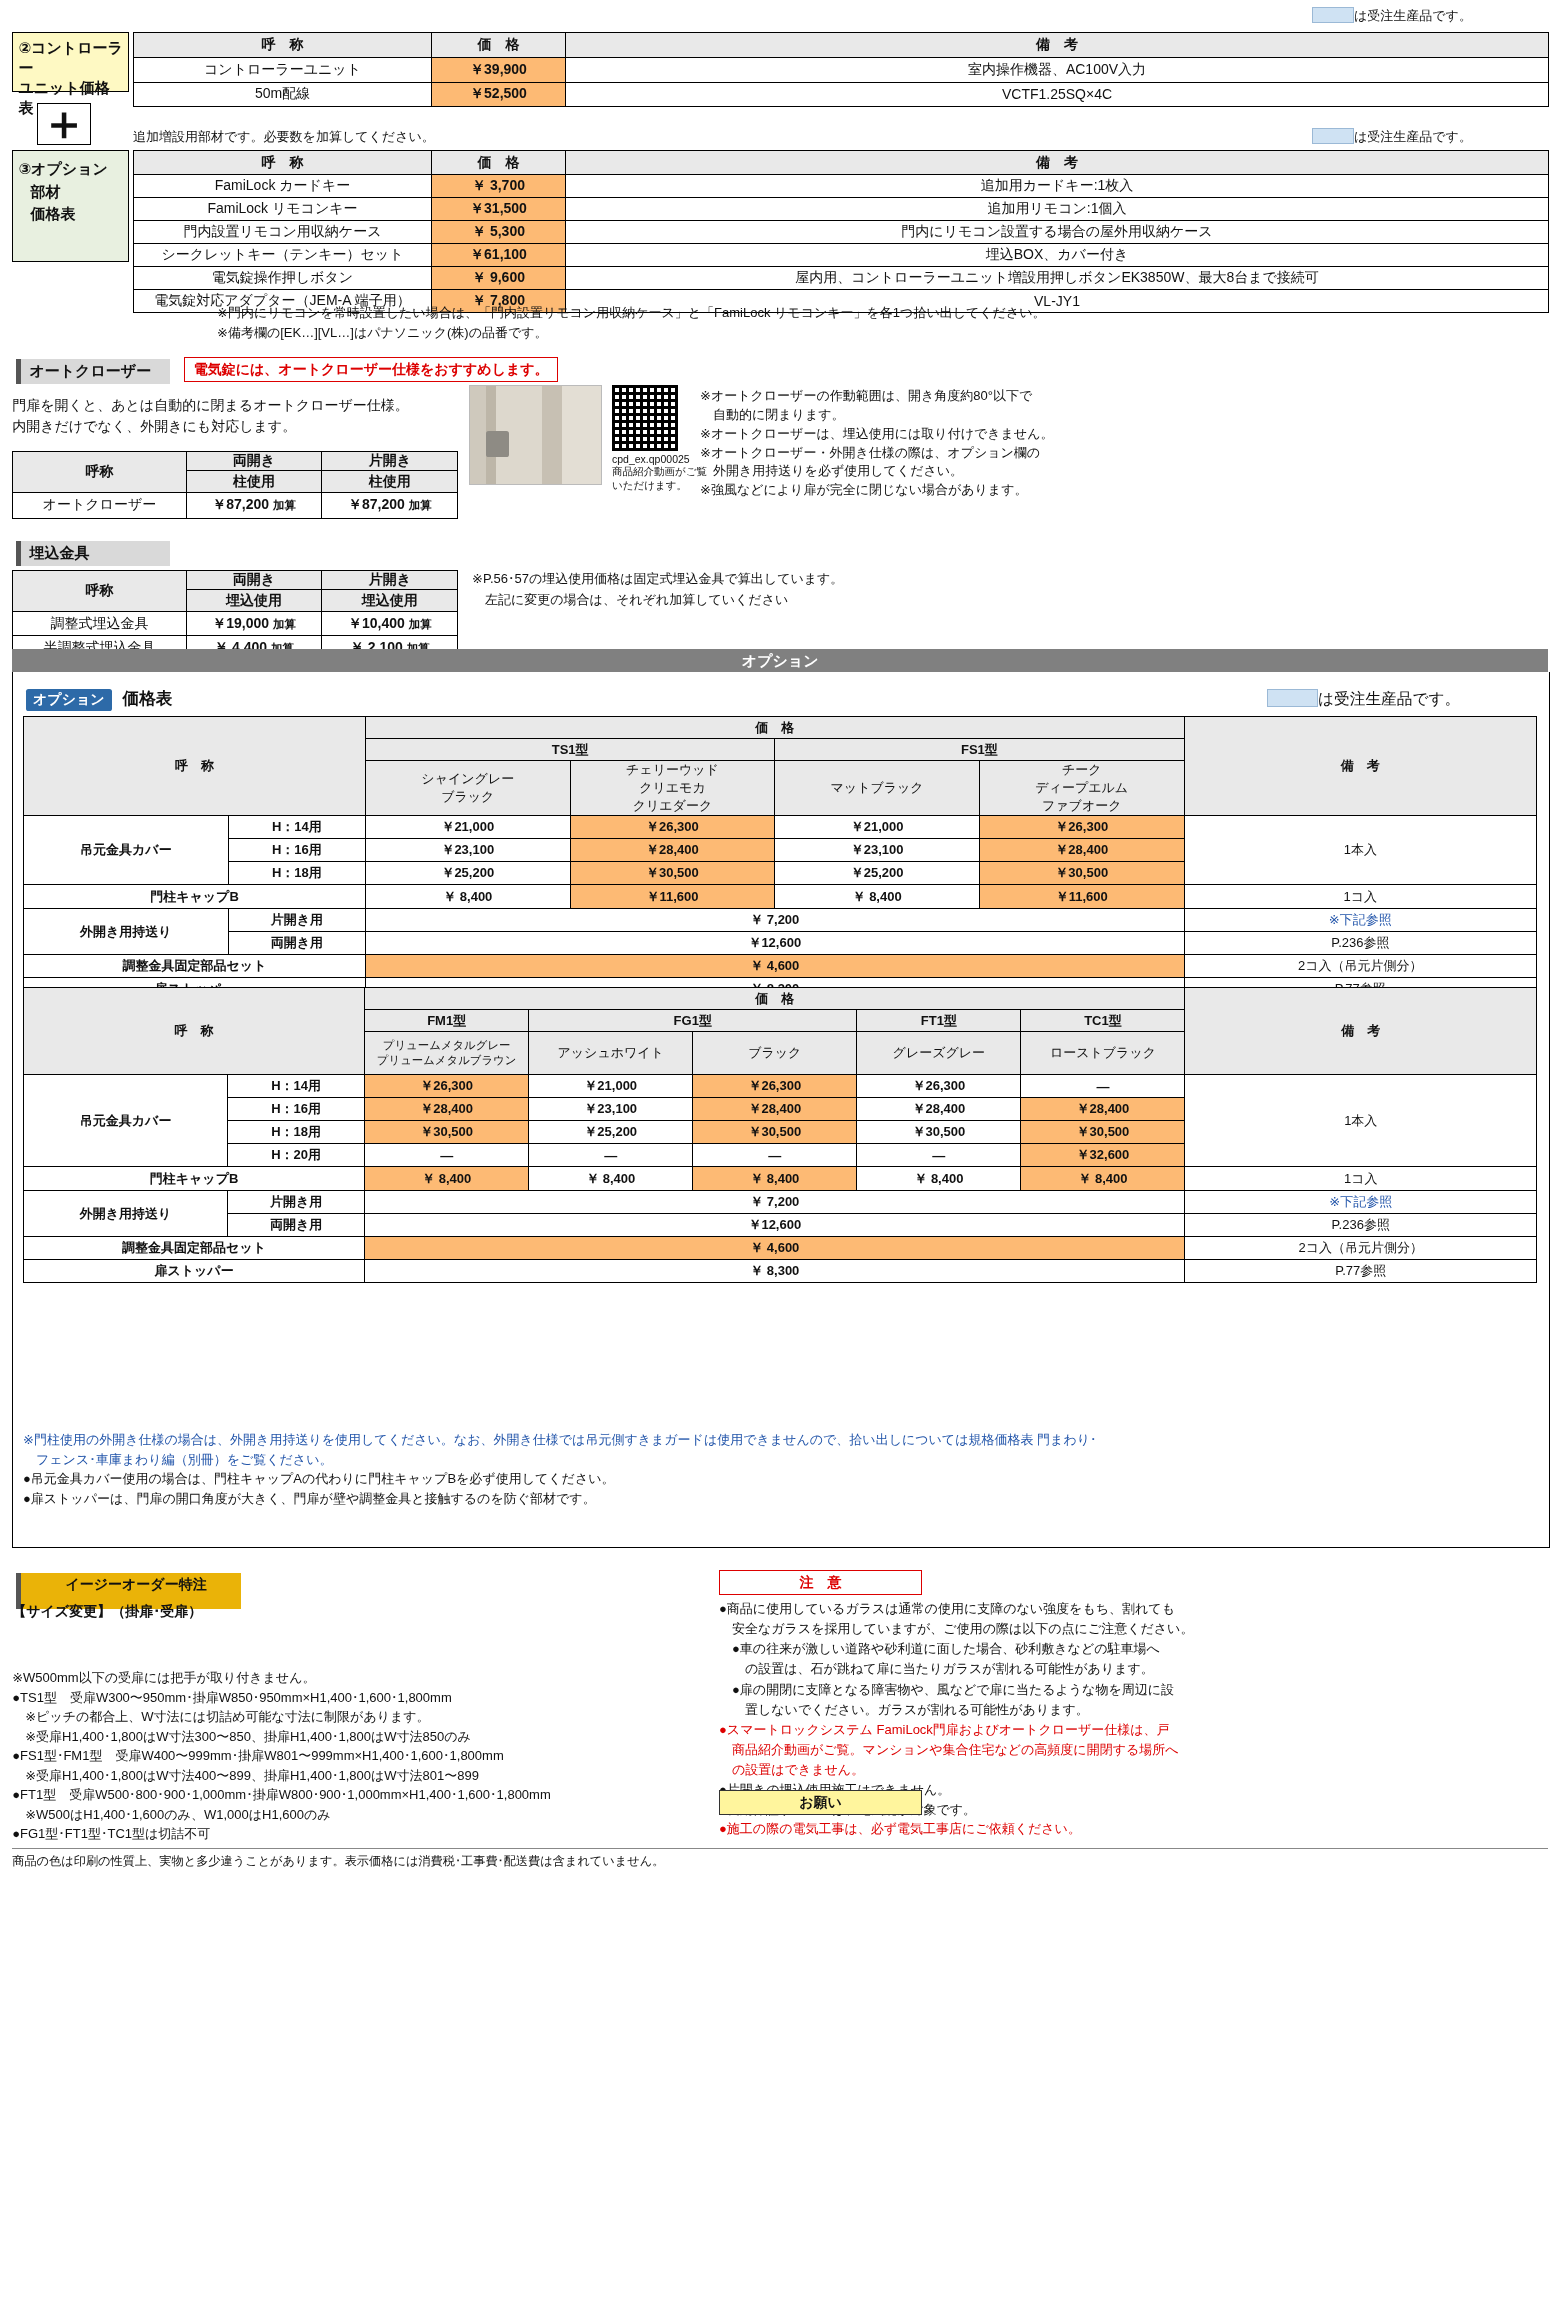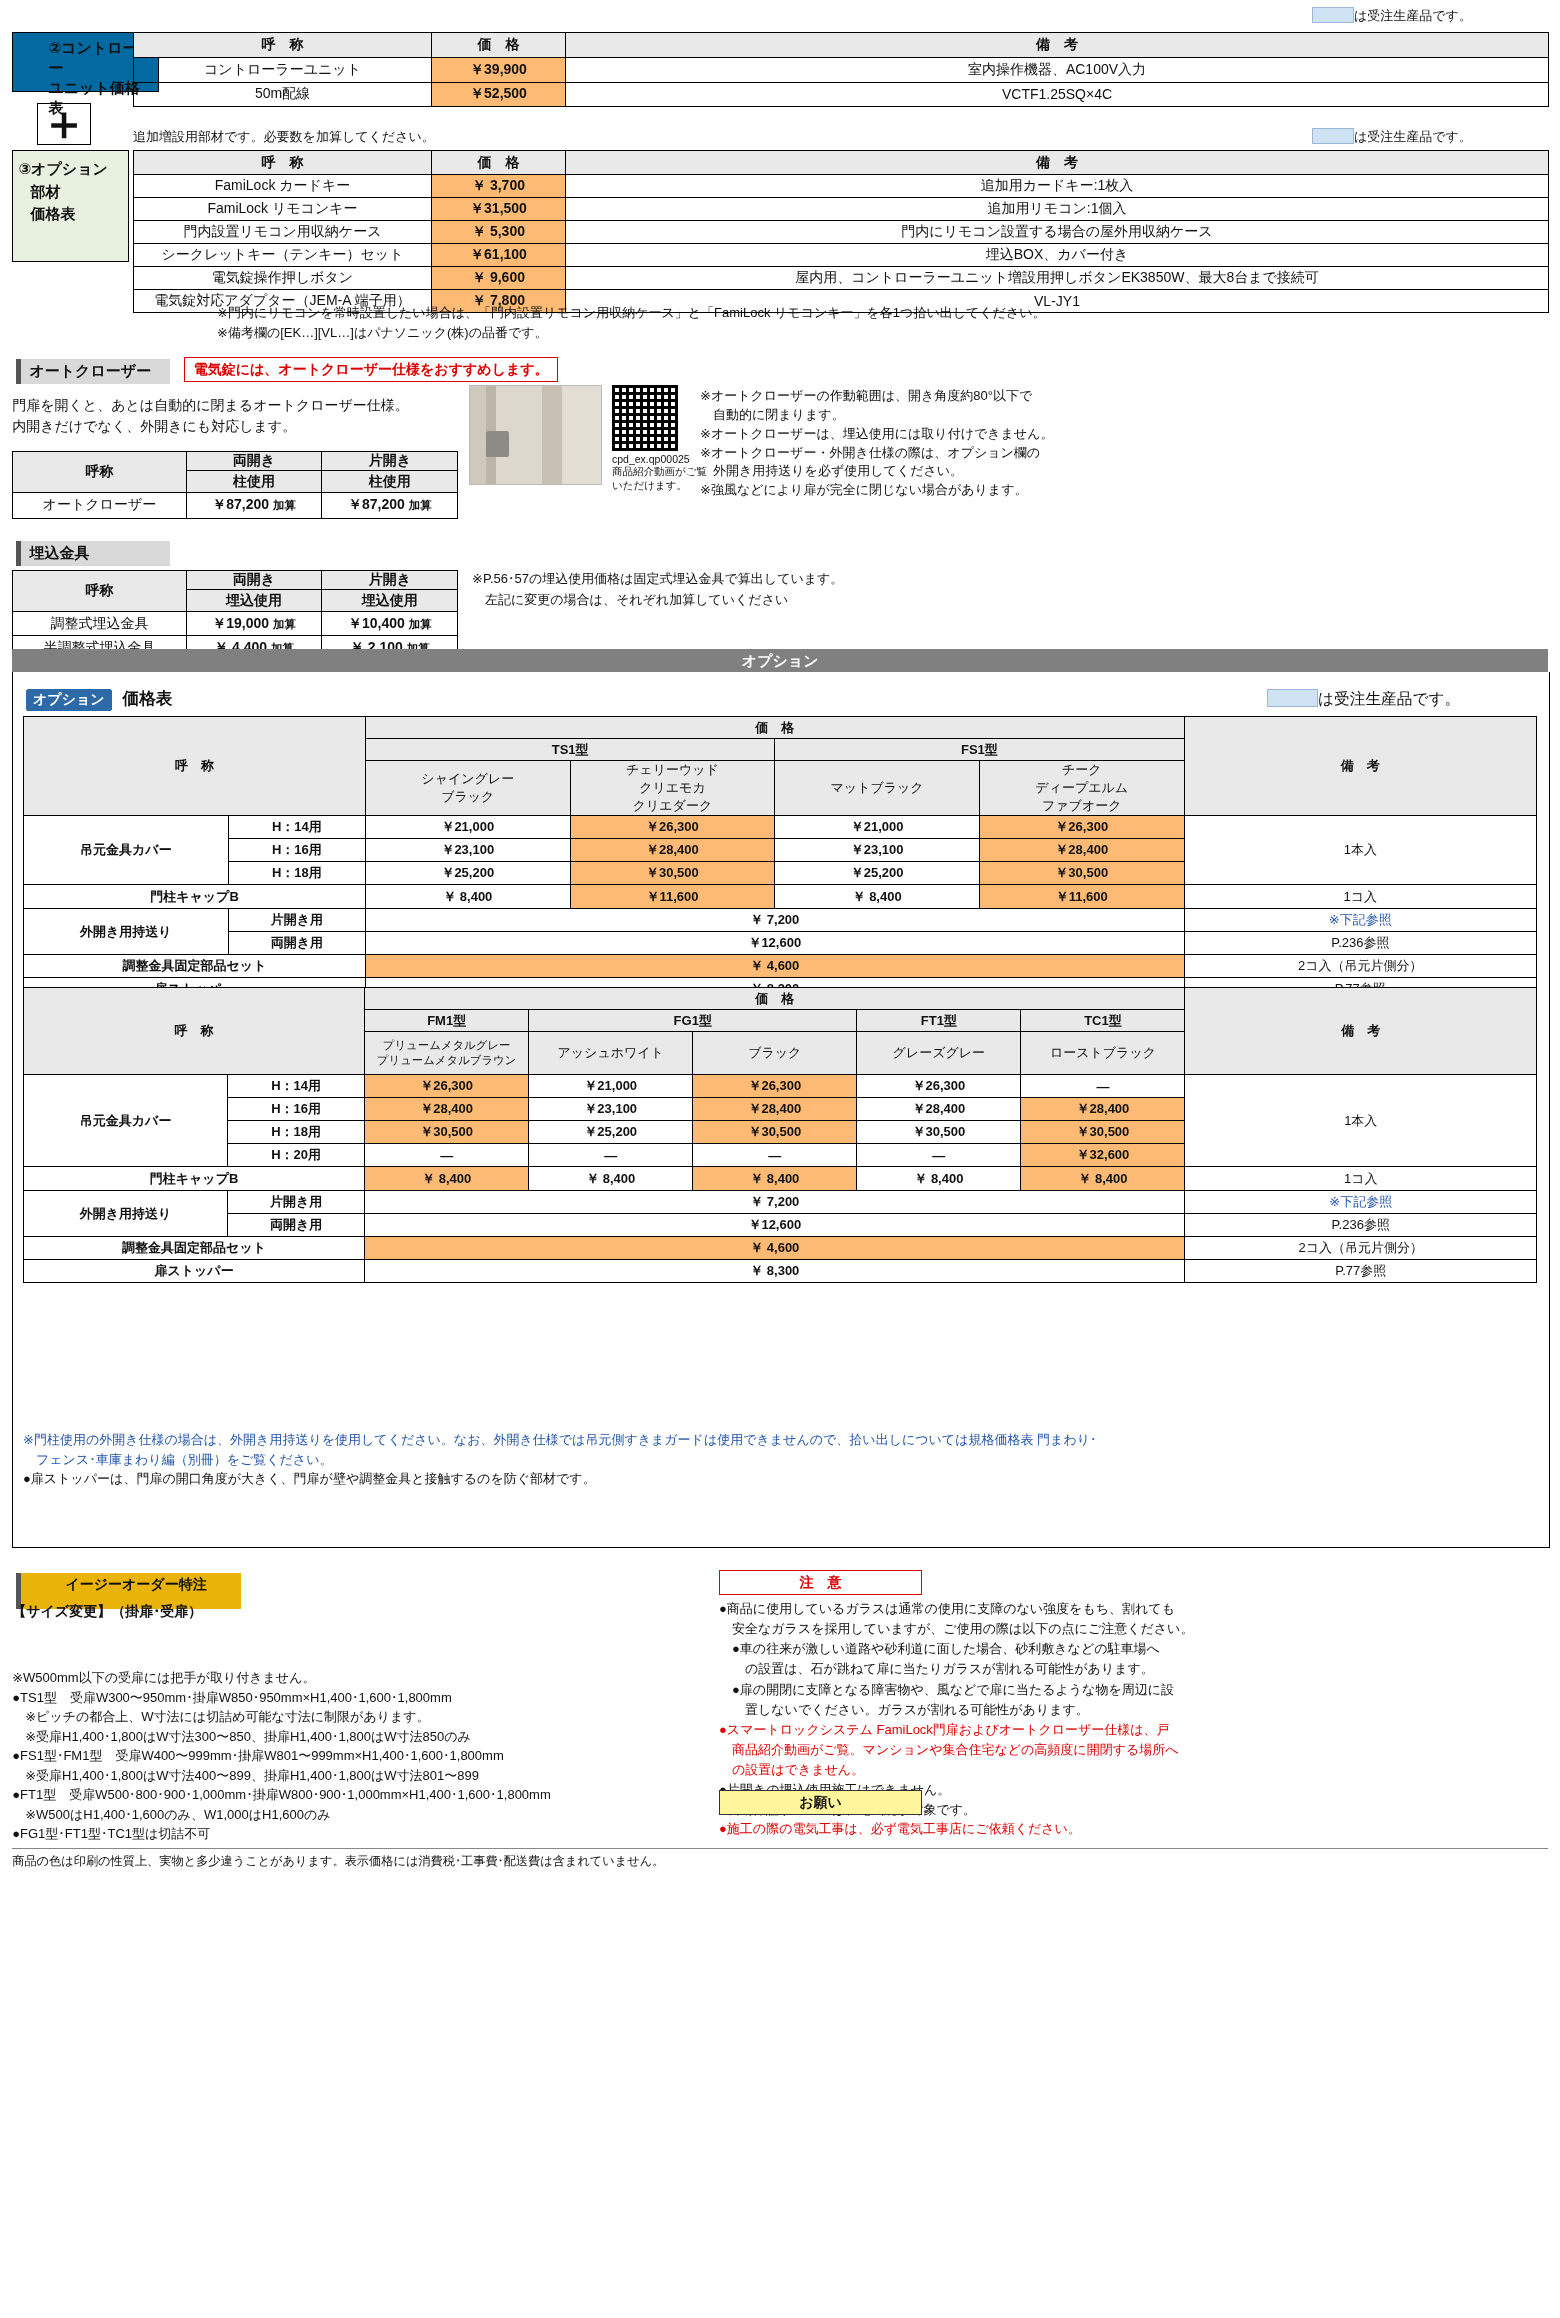--- a/index.html
+++ b/index.html
@@ -16,21 +16,21 @@
   .small{font-size:11.4px;}
   .tiny{font-size:10.5px;}
   .greybar{background:#808080;color:#fff;text-align:center;font-weight:bold;}
   .opt-pill{background:#2d6aa8;color:#fff;font-weight:bold;border-radius:2.6px;display:inline-block;padding:1.7px 7px;font-size:14px;}
   .redbox{border:1.7px solid #d00;color:#d00;font-weight:bold;text-align:center;}
   .yellowbox{background:#fff59d;border:0.9px solid #333;text-align:center;font-weight:bold;}
   .legend-sw{display:inline-block;width:40px;height:14px;background:#cfe2f3;border:0.9px solid #9bb9d6;vertical-align:-2.6px;}
   .plus{font-size:47px;font-weight:bold;line-height:1;}
   .boxed{border:0.9px solid #000;}
   .grn{background:#e8f0e0;}
-  .pnk{background:#0369a1;padding-left:30px;}
+  .pnk{background:#fef9c3;}
   .qrimg{width:66px;height:66px;background:
     repeating-linear-gradient(90deg,#000 0 3.5px,#fff 3.5px 7px),
     repeating-linear-gradient(0deg,#000 0 3.5px,transparent 3.5px 7px);
     background-blend-mode:multiply;}
   .photo{width:131px;height:98px;background:linear-gradient(90deg,#cfc9bd 0 12%,#bdb6a8 12% 20%,#ddd8cd 20% 55%,#c7c0b3 55% 70%,#e3ded4 70% 100%);border:0.9px solid #bbb;}
   .photo .knob{position:absolute;left:15.7px;top:45px;width:23px;height:26px;background:#8e8b84;border-radius:2.6px;}
   .wrapbox{border:0.9px solid #000;}
 </style>
 </head>
 <body>
@@ -405,20 +405,21 @@
       <td colspan="2" class="c bold" style="height:22px;">扉ストッパー</td>
       <td colspan="5" class="c bold">￥  8,300</td>
       <td class="c">P.77参照</td>
     </tr>
   </tbody>
     </table>
 
   <div class="abs" style="left:23px;top:1430px;width:1505px;font-size:13px;line-height:1.5;">
     <div style="color:#2255aa;">※門柱使用の外開き仕様の場合は、外開き用持送りを使用してください。なお、外開き仕様では吊元側すきまガードは使用できませんので、拾い出しについては規格価格表 門まわり･</div>
     <div style="color:#2255aa;">　フェンス･車庫まわり編（別冊）をご覧ください。</div>
+    <div>●吊元金具カバー使用の場合は、門柱キャップAの代わりに門柱キャップBを必ず使用してください。</div>
     <div>●扉ストッパーは、門扉の開口角度が大きく、門扉が壁や調整金具と接触するのを防ぐ部材です。</div>
   </div>
 
   <div class="abs" style="left:15.7px;top:1573px;width:184px;height:36px;background:#eab308;border-left:5.2px solid #555;padding-left:36px;">
     <div style="font-size:14px;font-weight:bold;padding:2.6px 0 0 8.7px;">イージーオーダー特注</div>
   </div>
   <div class="abs" style="left:12.2px;top:1603px;font-size:14px;font-weight:bold;">【サイズ変更】（掛扉･受扉）</div>
   <div class="abs" style="left:12.2px;top:1624px;width:682px;font-size:13px;line-height:1.5;margin-top:44px;">
     <div>※W500mm以下の受扉には把手が取り付きません。</div>
     <div>●TS1型　受扉W300〜950mm･掛扉W850･950mm×H1,400･1,600･1,800mm</div>

